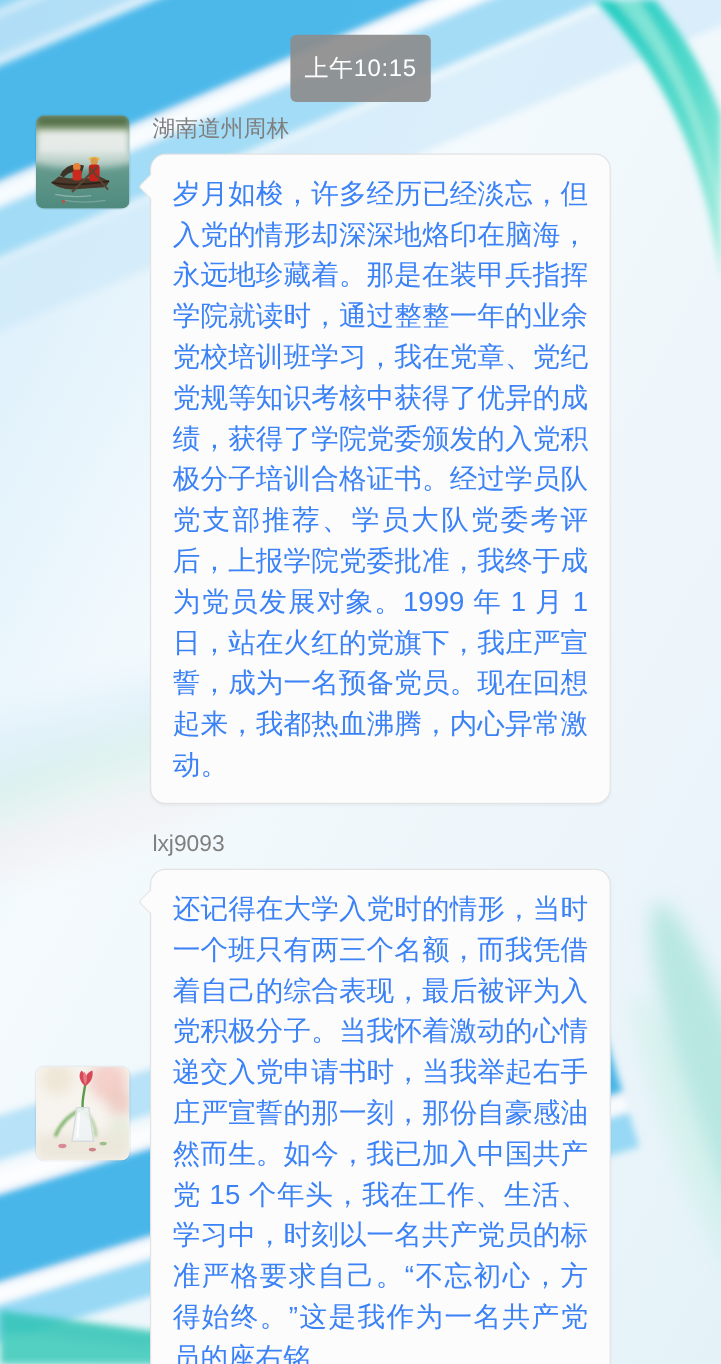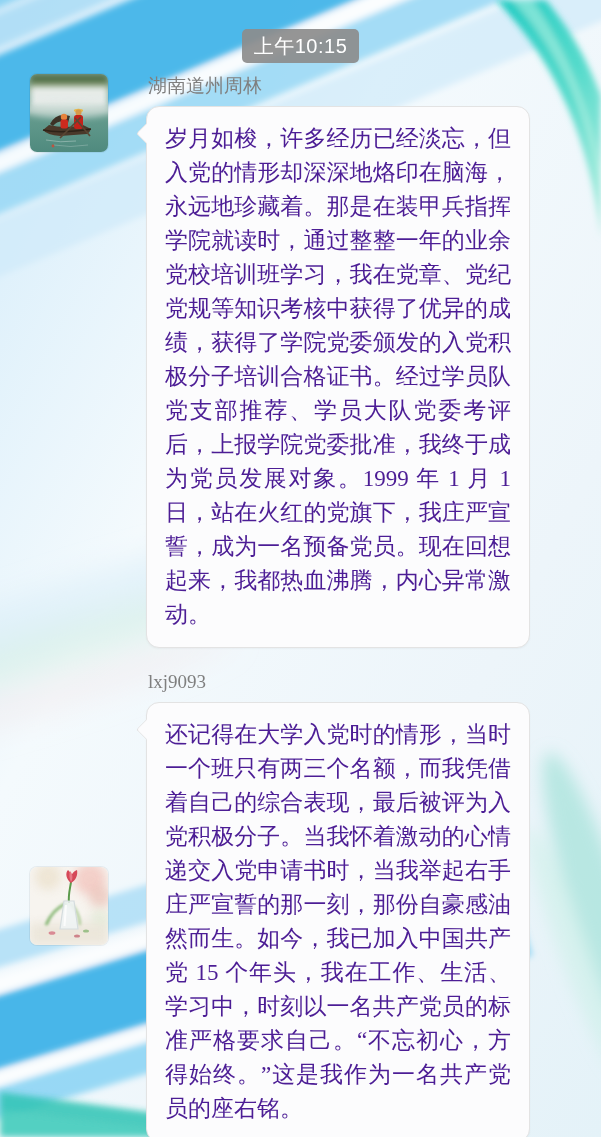--- a/index.html
+++ b/index.html
@@ -24,41 +24,41 @@
   }
   .time-row {
     display: flex; justify-content: center;
     padding-top: 29px;
   }
   .time-pill {
     background: rgba(140,140,140,0.92);
     color: #ffffff;
     font-size: 20px;
     line-height: 24px;
-    padding: 5px 12px;
+    padding: 16px 12px;
     border-radius: 5px;
     letter-spacing: 0.5px;
   }
   .message {
     display: flex;
     align-items: flex-start;
     padding: 0 30px;
     margin-top: 11px;
   }
   .message + .message { margin-top: 22px; align-items: center; }
   .avatar {
     flex: none;
     width: 78px; height: 78px;
     border-radius: 7px;
     overflow: hidden;
     box-shadow: 0 0 0 1px rgba(0,0,0,0.06);
     cursor: pointer;
   }
   .avatar svg { display: block; }
-  .msg-body { margin-left: 38px; min-width: 0; font-family: Liberation Serif, serif; }
+  .msg-body { margin-left: 17px; min-width: 0; }
   .sender {
     font-size: 19px;
     line-height: 22px;
     color: #7f7f7f;
     margin: 1px 0 9px 2px;
   }
   .bubble {
     position: relative;
     box-sizing: border-box;
     width: 384px;
@@ -76,21 +76,21 @@
     background: #fcfcfd;
     border-left: 1px solid #e3e3e3;
     border-bottom: 1px solid #e3e3e3;
     border-bottom-left-radius: 3px;
     transform: rotate(45deg);
   }
   .bubble-text {
     display: block;
     font-size: 23px;
     line-height: 34px;
-    color: #4c1d95;
+    color: #3b82f6;
     text-align: justify;
     word-break: break-all;
   }
 </style>
 </head>
 <body>
 
 <div class="stage">
 
   <svg class="bg-svg" width="601" height="1137" viewBox="0 0 601 1137" aria-hidden="true">

